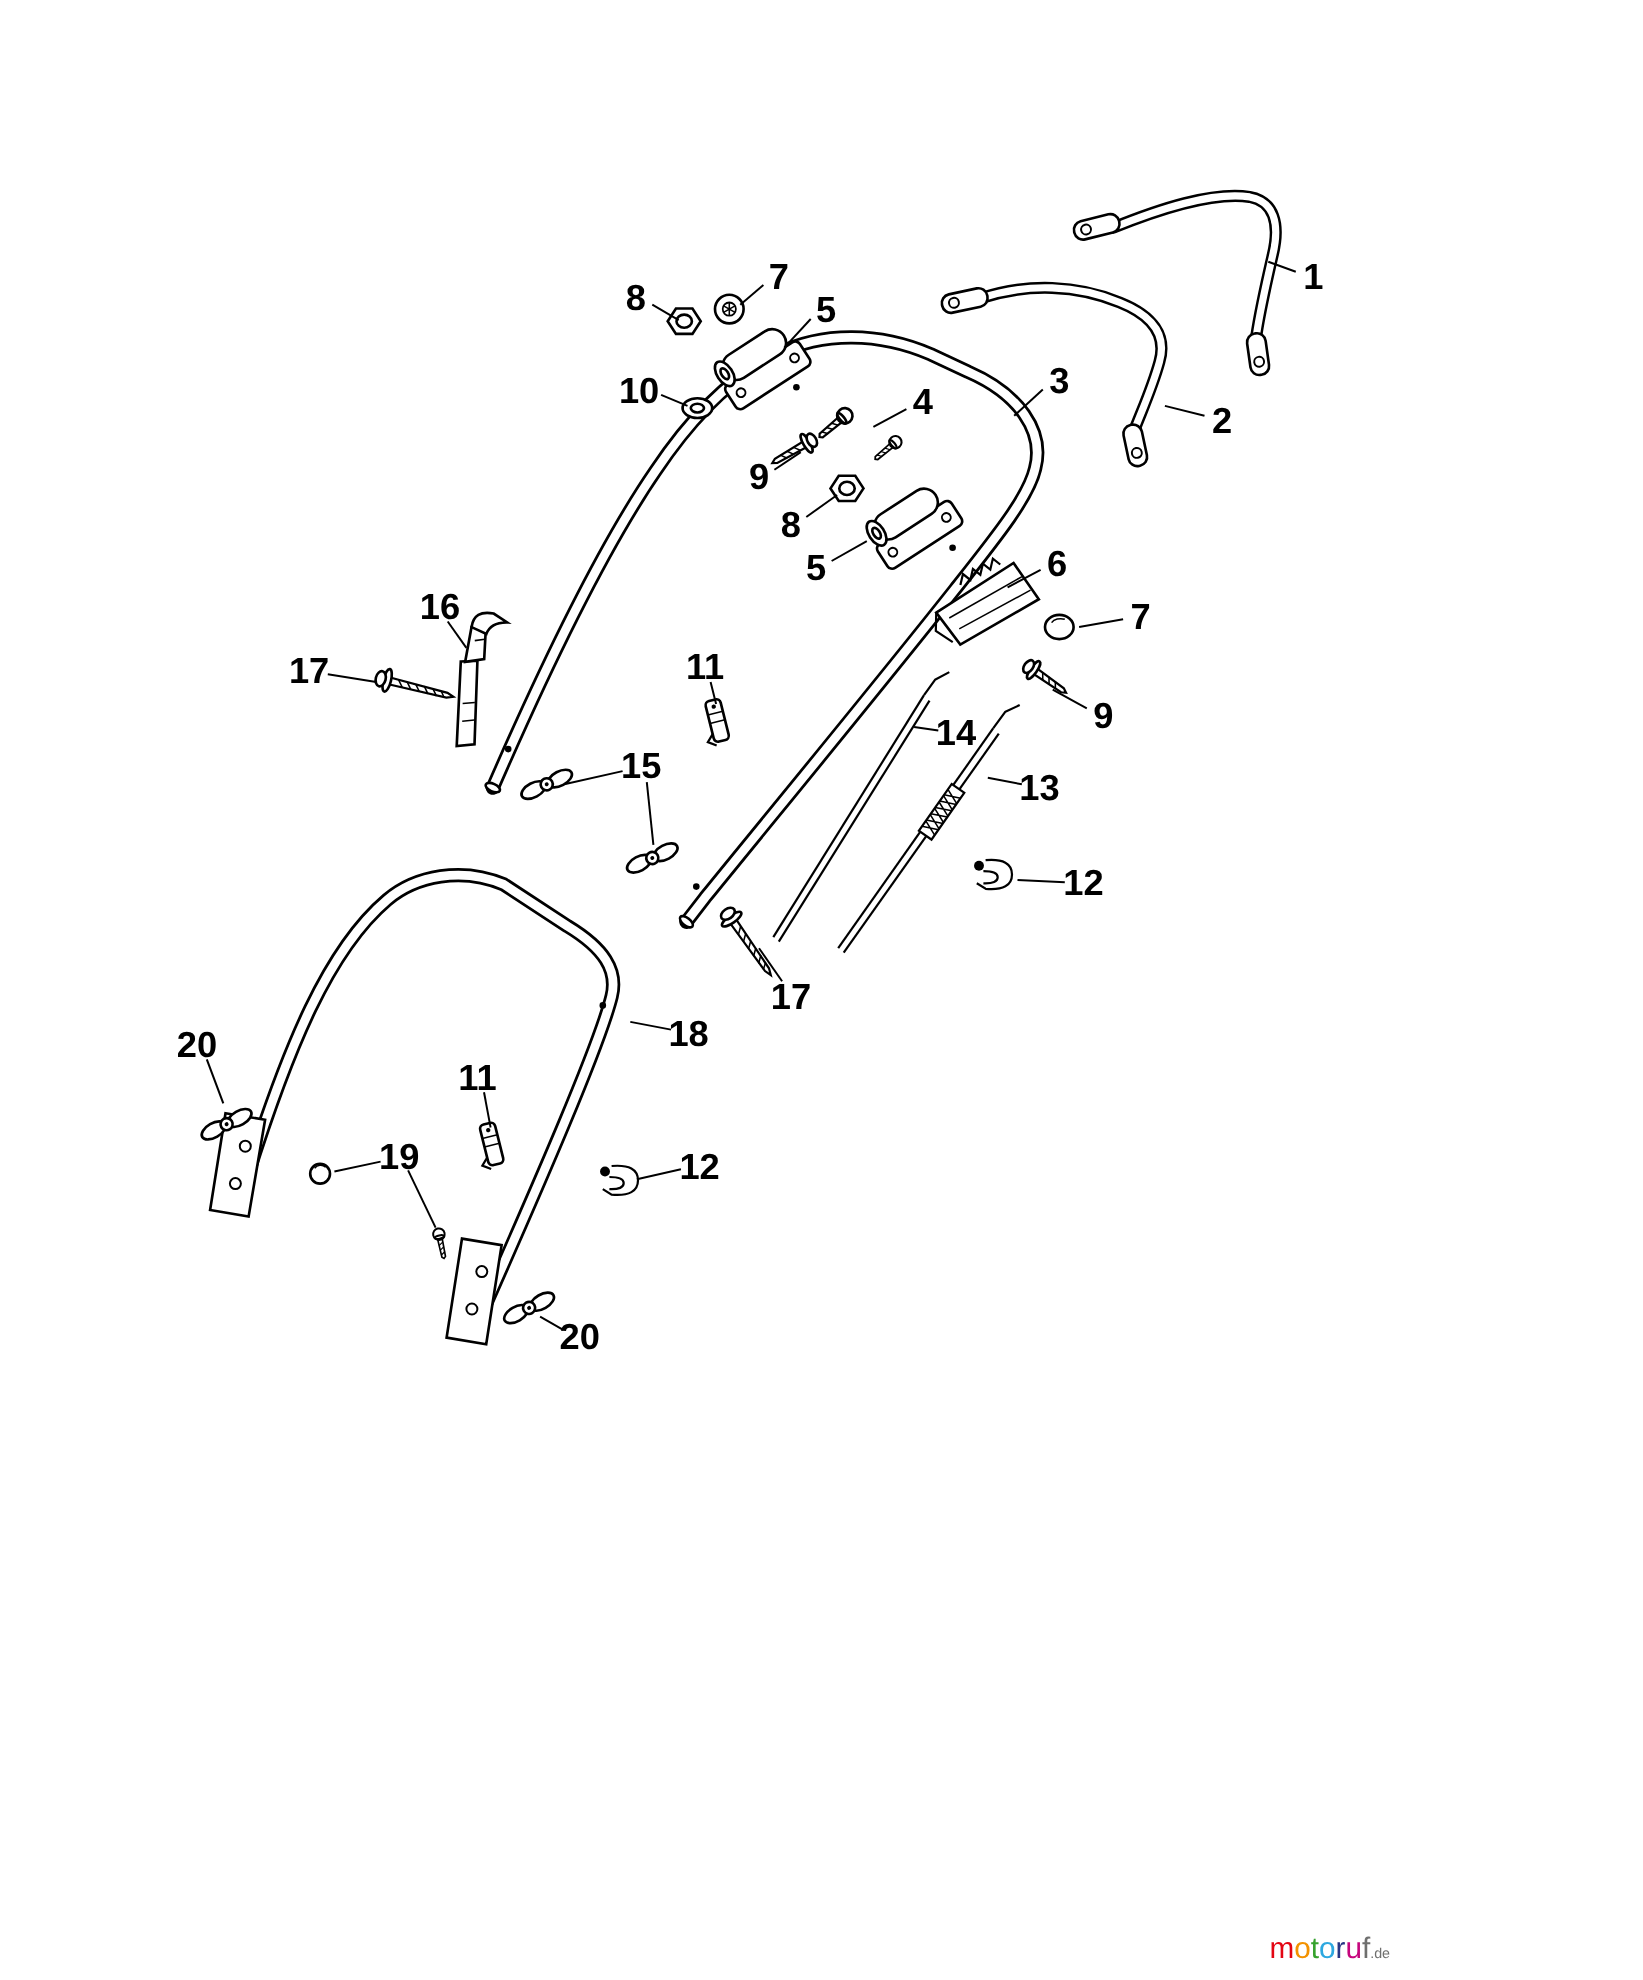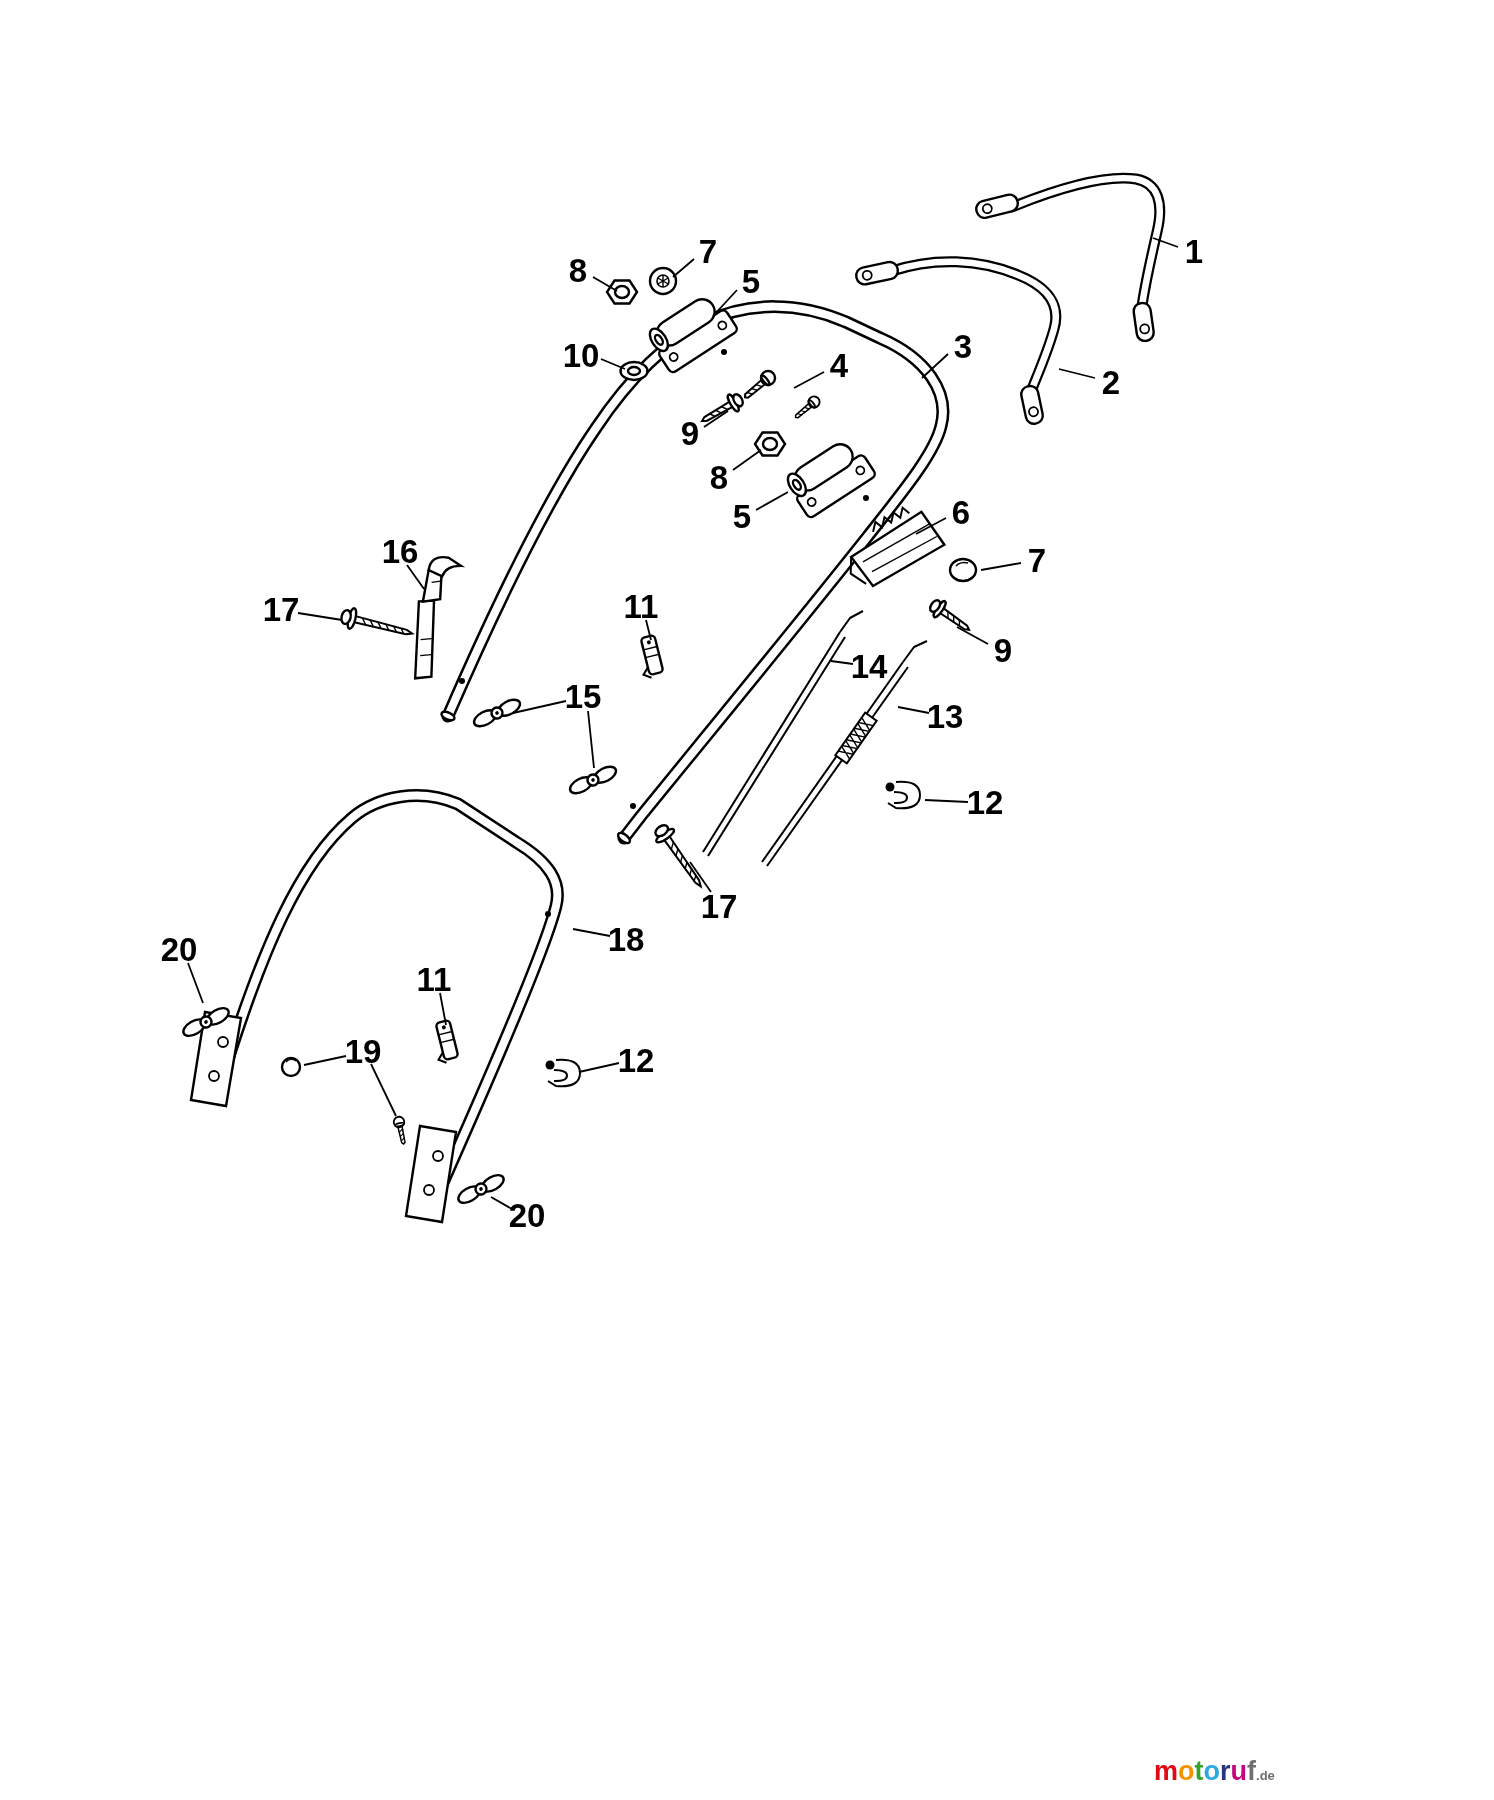--- a/index.html
+++ b/index.html
@@ -11,21 +11,21 @@
   .dot{fill:#000;stroke:none}
   .thin{stroke:#000;stroke-width:1.4;fill:none}
   .thin2{stroke:#000;stroke-width:2;fill:none}
   .t-o{fill:none;stroke:#000;stroke-width:13;stroke-linecap:round;stroke-linejoin:round}
   .t-i{fill:none;stroke:#fff;stroke-width:8;stroke-linecap:round;stroke-linejoin:round}
   .b-o{fill:none;stroke:#000;stroke-width:11;stroke-linecap:round}
   .b-i{fill:none;stroke:#fff;stroke-width:6.5;stroke-linecap:round}
   .cable{stroke:#000;stroke-width:2;fill:none;stroke-linejoin:round}
   .leader{stroke:#000;stroke-width:1.8}
   .callout{font-family:"Liberation Sans",sans-serif;font-weight:bold;font-size:33px;fill:#000;text-anchor:middle;dominant-baseline:central}
-  .watermark{position:absolute;left:1154px;top:1758px;font-weight:bold;font-size:27px;line-height:1;white-space:nowrap}
+  .watermark{position:absolute;left:1154px;top:1758px;font-weight:normal;font-size:27px;line-height:1;white-space:nowrap}
   .brand-suffix{font-size:13px}
 </style>
 </head>
 <body>
 
 <svg id="diagram-svg" width="1494" height="1800" viewBox="0 0 1494 1800">
   <defs>
     <g id="sym-wing">
       <ellipse cx="-13" cy="-1" rx="12" ry="6.5" class="part"></ellipse>
       <ellipse cx="13" cy="1" rx="12" ry="6.5" class="part"></ellipse>

